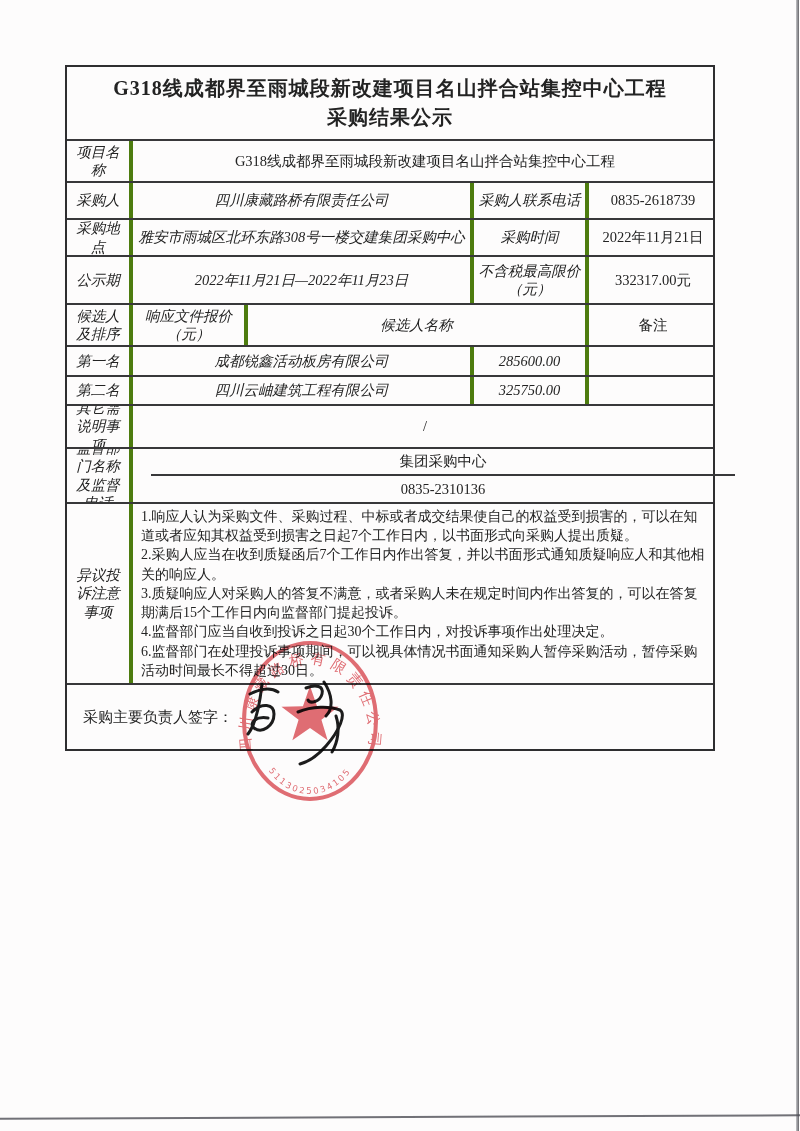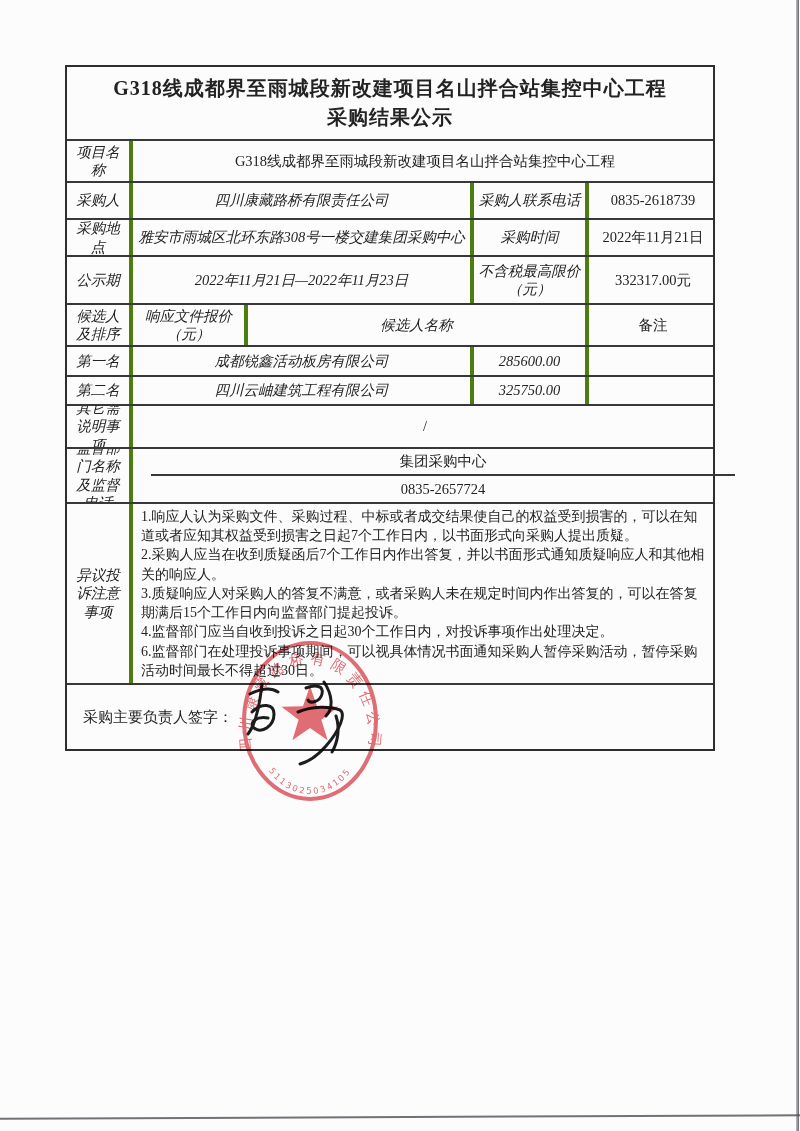--- a/index.html
+++ b/index.html
@@ -165,21 +165,21 @@
 
     <div class="row r-other">
       <div class="cell c1 br label-cell">其它需说明事项</div>
       <div class="cell cwide">/</div>
     </div>
 
     <div class="row r-superv">
       <div class="cell c1 br label-cell">监督部门名称及监督电话</div>
       <div class="sub-split">
         <div class="sub-top">集团采购中心</div>
-        <div class="sub-bottom">0835-2657724</div>
+        <div class="sub-bottom">0835-2310136</div>
       </div>
     </div>
 
     <div class="row r-objection">
       <div class="cell c1 br label-cell">异议投诉注意事项</div>
       <div class="cell cwide objection-cell">
         <div>1.响应人认为采购文件、采购过程、中标或者成交结果使自己的权益受到损害的，可以在知道或者应知其权益受到损害之日起7个工作日内，以书面形式向采购人提出质疑。</div>
         <div>2.采购人应当在收到质疑函后7个工作日内作出答复，并以书面形式通知质疑响应人和其他相关的响应人。</div>
         <div>3.质疑响应人对采购人的答复不满意，或者采购人未在规定时间内作出答复的，可以在答复期满后15个工作日内向监督部门提起投诉。</div>
         <div>4.监督部门应当自收到投诉之日起30个工作日内，对投诉事项作出处理决定。</div>

